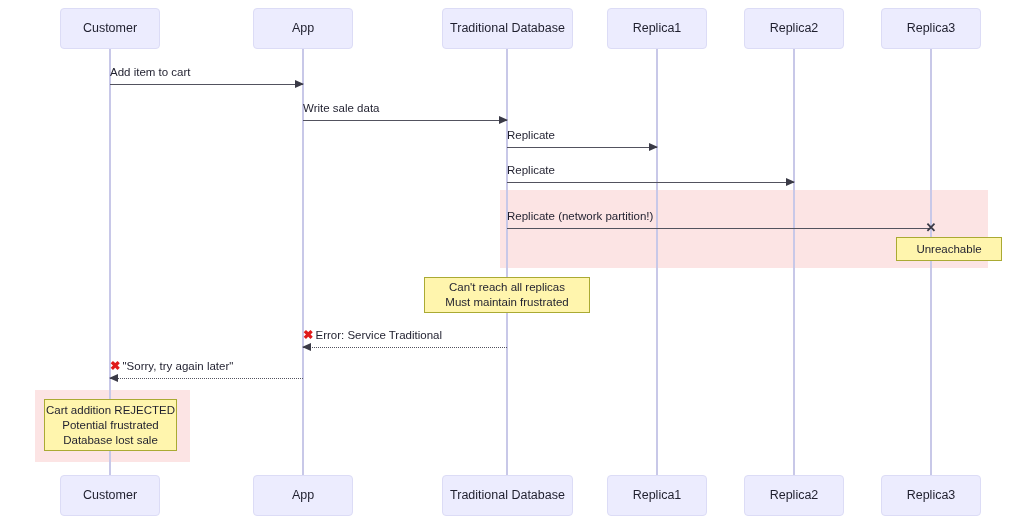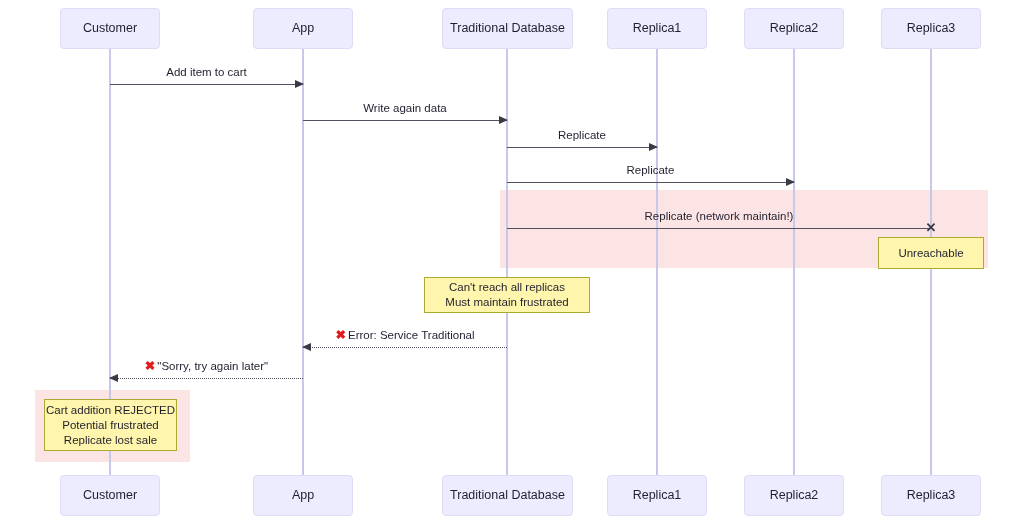--- a/index.html
+++ b/index.html
@@ -69,21 +69,21 @@
     border-top: 1.4px solid #52525e;
     width: 100%;
   }
   .msg-line.dotted {
     border-top: 1.5px dotted #52525e;
   }
   .msg-label {
     position: absolute;
     bottom: 6px;
     width: 100%;
-    text-align: center;
+    text-align: left;
     font-size: 11.5px;
     color: #1f1f2e;
     white-space: nowrap;
     line-height: 1;
   }
   .arrowhead {
     position: absolute;
     top: -4px;
     width: 0;
     height: 0;
@@ -158,36 +158,36 @@
     </div>
   <div id="layer-messages">
       <div class="message" style="left: 110px; top: 84px; width: 193px;">
         <div class="msg-line"></div>
         <div class="arrowhead right"></div>
         <div class="msg-label">Add item to cart</div>
       </div>
       <div class="message" style="left: 303px; top: 120px; width: 204px;">
         <div class="msg-line"></div>
         <div class="arrowhead right"></div>
-        <div class="msg-label">Write again data</div>
+        <div class="msg-label">Write sale data</div>
       </div>
       <div class="message" style="left: 507px; top: 147px; width: 150px;">
         <div class="msg-line"></div>
         <div class="arrowhead right"></div>
         <div class="msg-label">Replicate</div>
       </div>
       <div class="message" style="left: 507px; top: 182px; width: 287px;">
         <div class="msg-line"></div>
         <div class="arrowhead right"></div>
         <div class="msg-label">Replicate</div>
       </div>
       <div class="message" style="left: 507px; top: 228px; width: 424px;">
         <div class="msg-line"></div>
         <div class="cross-end">✕</div>
-        <div class="msg-label">Replicate (network maintain!)</div>
+        <div class="msg-label">Replicate (network partition!)</div>
       </div>
       <div class="message" style="left: 303px; top: 347px; width: 204px;">
         <div class="msg-line dotted"></div>
         <div class="arrowhead left"></div>
         <div class="msg-label"><span class="err-mark">✖</span><span>Error: Service Traditional</span></div>
       </div>
       <div class="message" style="left: 110px; top: 378px; width: 193px;">
         <div class="msg-line dotted"></div>
         <div class="arrowhead left"></div>
         <div class="msg-label"><span class="err-mark">✖</span><span>"Sorry, try again later"</span></div>
@@ -227,26 +227,26 @@
         <span class="participant-label">Replica1</span>
       </div>
       <div class="participant" style="left: 744px; top: 475px; width: 100px;">
         <span class="participant-label">Replica2</span>
       </div>
       <div class="participant" style="left: 881px; top: 475px; width: 100px;">
         <span class="participant-label">Replica3</span>
       </div>
     </div>
   <div id="layer-notes">
-      <div class="note" style="left: 878px; top: 237px; width: 106px; height: 32px;">
+      <div class="note" style="left: 896px; top: 237px; width: 106px; height: 24px;">
         <div class="note-line">Unreachable</div>
       </div>
       <div class="note" style="left: 424px; top: 277px; width: 166px; height: 36px;">
         <div class="note-line">Can't reach all replicas</div>
         <div class="note-line">Must maintain frustrated</div>
       </div>
       <div class="note" style="left: 44px; top: 399px; width: 133px; height: 52px;">
         <div class="note-line">Cart addition REJECTED</div>
         <div class="note-line">Potential frustrated</div>
-        <div class="note-line">Replicate lost sale</div>
+        <div class="note-line">Database lost sale</div>
       </div>
     </div>
 </div>
 
 </body></html>

